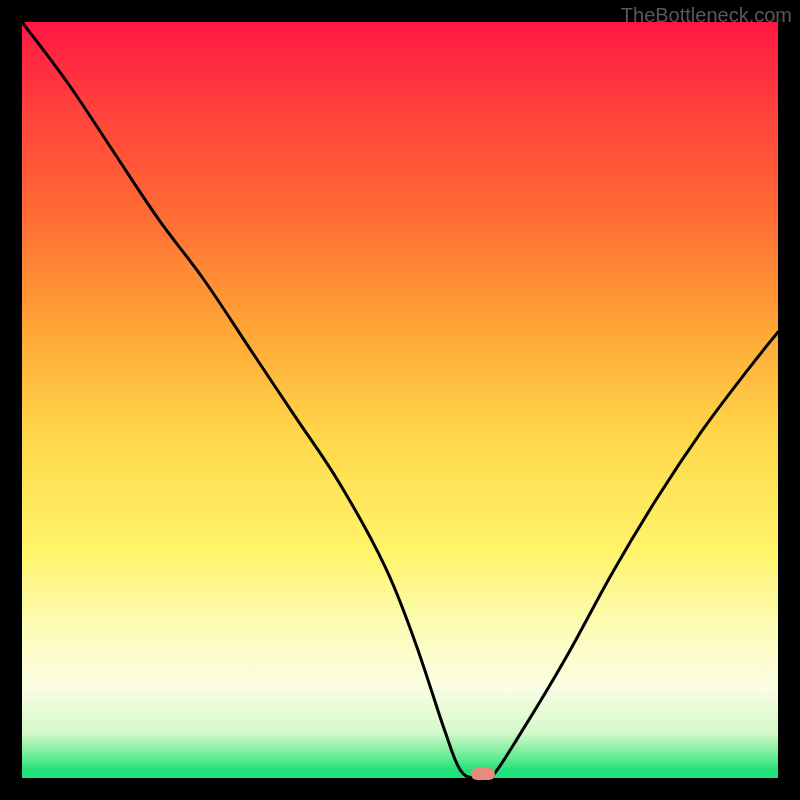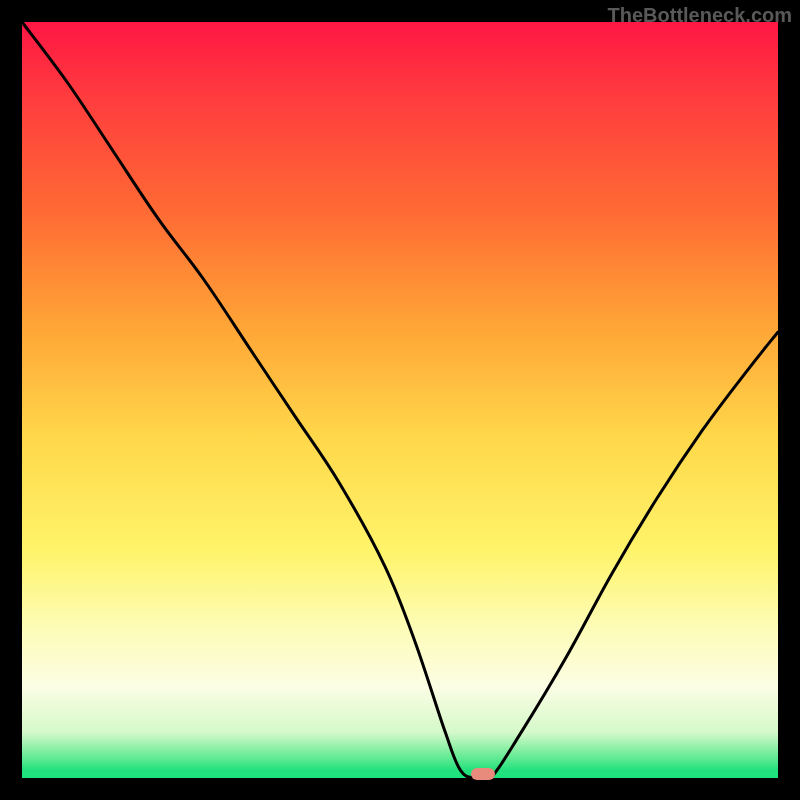--- a/index.html
+++ b/index.html
@@ -38,21 +38,21 @@
       #22e07c 99%,
       #1be47e 100%
     );
   }
   .watermark {
     position: absolute;
     top: 4px;
     right: 8px;
     color: #595959;
     font-size: 20px;
-    font-weight: 700;
+    font-weight: 400;
     user-select: none;
   }
   svg.curve {
     position: absolute;
     left: 0;
     top: 0;
     width: 756px;
     height: 756px;
     overflow: visible;
   }

